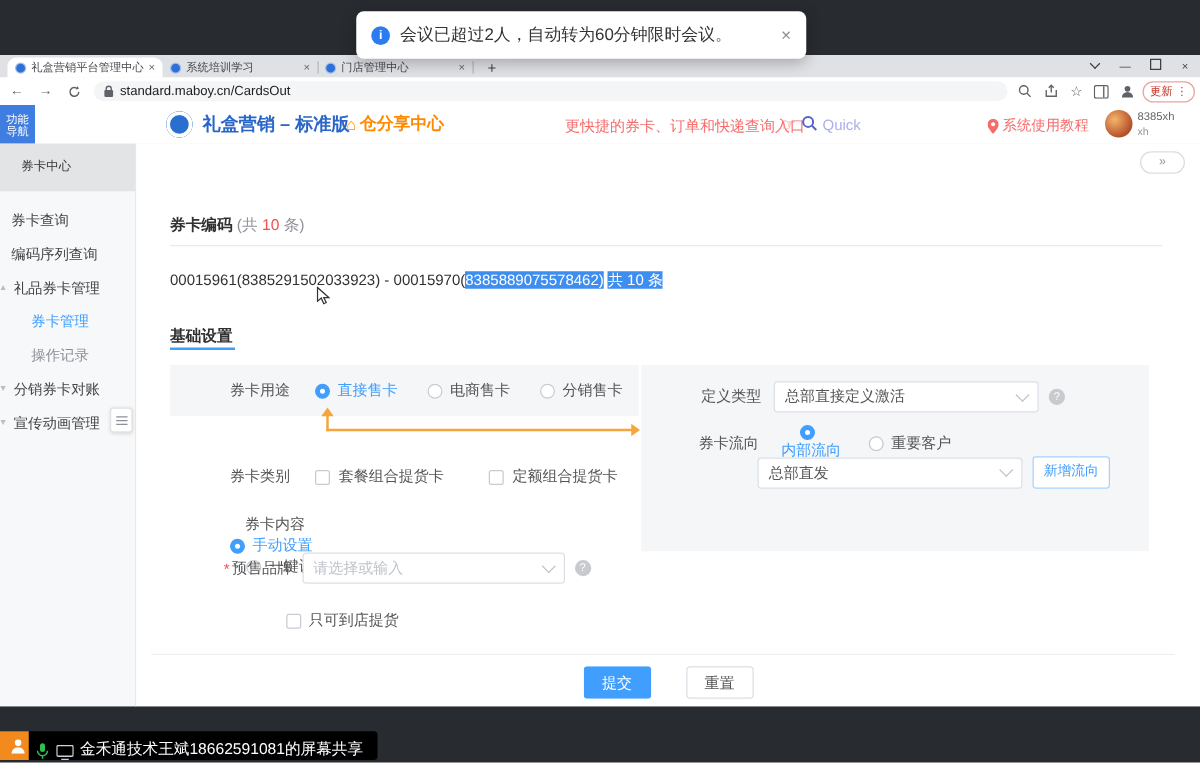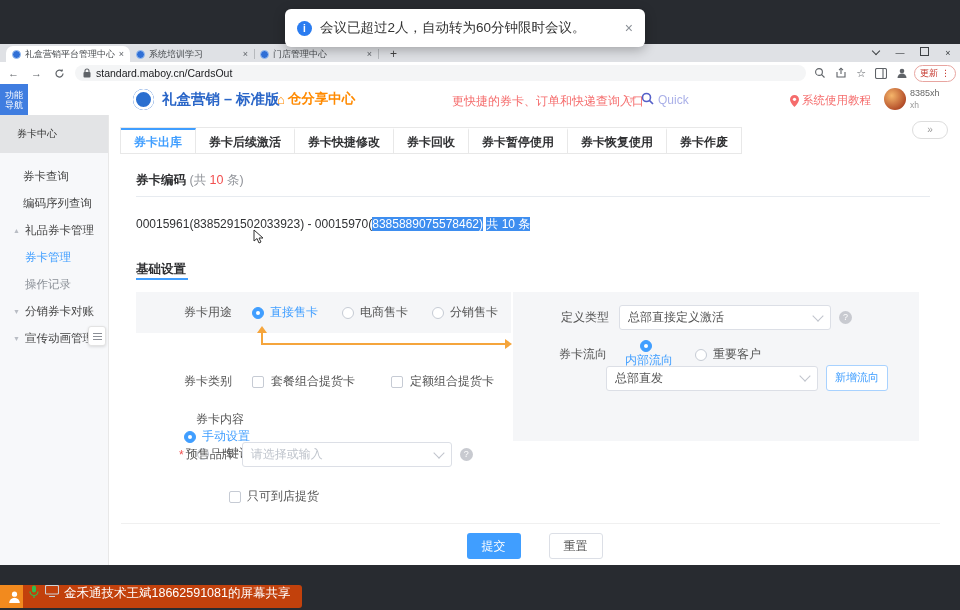--- a/index.html
+++ b/index.html
@@ -42,21 +42,21 @@
   .tutorial{position:absolute;left:790px;top:9px;font-size:11.5px;color:#f56c6c;display:flex;gap:3px;align-items:center;}
   .avatar{position:absolute;left:884px;top:4px;width:22px;height:22px;border-radius:50%;
           background:radial-gradient(circle at 35% 35%,#f5b56a,#b5502a 70%,#7e2f18);}
   .usercol{position:absolute;left:910px;top:3px;display:flex;flex-direction:column;font-size:9px;color:#666;line-height:12px;}
   .usercol .sub{color:#999;font-size:8.5px;}
   
   .appbody{position:absolute;top:71px;left:0;right:0;bottom:0;display:flex;}
   .sidebar{width:108px;background:#f7f8fa;border-right:1px solid #e8e8e8;position:relative;flex:none;}
   .sb-title{height:38px;line-height:38px;background:#e3e4e6;font-size:10px;font-weight:normal;color:#333;padding-left:17px;}
   .sb-list{padding-top:10px;}
-  .sb-item{height:27px;display:flex;align-items:center;font-size:11.5px;color:#444;padding-left:23px;gap:5px;}
+  .sb-item{height:27px;display:flex;align-items:center;font-size:11.5px;color:#444;padding-left:9px;gap:5px;}
   .sb-item .arr{font-size:7px;color:#b9bdc4;margin-left:-10px;}
   .sb-item.sub{padding-left:25px;}
   .sb-item.active{color:#409eff;}
   .sb-item.dim{color:#8a8f96;}
   .sb-collapse{position:absolute;left:88px;top:211px;width:16px;height:18px;background:#fff;border:1px solid #e3e3e3;
                border-radius:3px;box-shadow:0 1px 3px rgba(0,0,0,.12);display:flex;align-items:center;justify-content:center;}
   .hb, .hb::before, .hb::after{display:block;width:9px;height:1px;background:#8b8f96;content:"";}
   .hb{position:relative;}
   .hb::before{position:absolute;top:-3px;left:0;}
   .hb::after{position:absolute;top:3px;left:0;}
@@ -121,22 +121,22 @@
   .btn.ghost{background:#fff;border-color:#dcdfe6;color:#555;}
   
   .cursor{position:absolute;left:144px;top:114px;}
   
   .notif{position:absolute;left:285px;top:9px;width:360px;height:38px;background:#fff;border-radius:6px;
          box-shadow:0 3px 12px rgba(0,0,0,.28);display:flex;align-items:center;padding:0 12px;box-sizing:border-box;gap:8px;z-index:50;}
   .notif .info{width:15px;height:15px;border-radius:50%;background:#2a7cf0;color:#fff;font-size:10px;font-weight:bold;
                text-align:center;line-height:15px;flex:none;font-style:normal;}
   .notif .ntext{font-size:13.5px;color:#333;flex:1;white-space:nowrap;}
   .notif .nclose{color:#8a8f96;font-size:14px;flex:none;}
-  .sharebar{position:absolute;left:0;bottom:2px;height:23px;background:#c2410c;border-radius:0 3px 3px 0;
-            display:flex;align-items:flex-start;padding-right:12px;z-index:40;}
+  .sharebar{position:absolute;left:0;bottom:2px;height:23px;background:#000000;border-radius:0 3px 3px 0;
+            display:flex;align-items:flex-end;padding-right:12px;z-index:40;}
   .sharebar .who{width:23px;height:23px;background:#f28a1e;display:flex;align-items:center;justify-content:center;flex:none;}
   .sharebar .stext{color:#fff;font-size:12.5px;margin-left:5px;white-space:nowrap;}
   .sharebar svg{margin-left:6px;}
   svg{display:block;}
 </style>
 </head>
 <body>
 
 <div id="stage">
 
@@ -275,29 +275,20 @@
             <span>宣传动画管理</span>
           </div>
         </div>
         <div class="sb-collapse">
             <i class="hb"></i>
           </div>
       </div>
 
       <div class="content">
 
-        <div class="mtabs">
-          <div class="mtab active">券卡出库</div>
-          <div class="mtab">券卡后续激活</div>
-          <div class="mtab">券卡快捷修改</div>
-          <div class="mtab">券卡回收</div>
-          <div class="mtab">券卡暂停使用</div>
-          <div class="mtab">券卡恢复使用</div>
-          <div class="mtab">券卡作废</div>
-        </div>
         <div class="pill-more">»</div>
 
         <div class="sec-title t1">
           <span>券卡编码</span><span class="cnt"><span> (共 </span><em>10</em><span> 条)</span></span>
         </div>
         <div class="div1"></div>
 
         <div class="codeline">
           <span>00015961(8385291502033923) - 00015970(</span><span class="sel">8385889075578462)</span><span> </span><span class="sel">共 10 条</span>
         </div>

